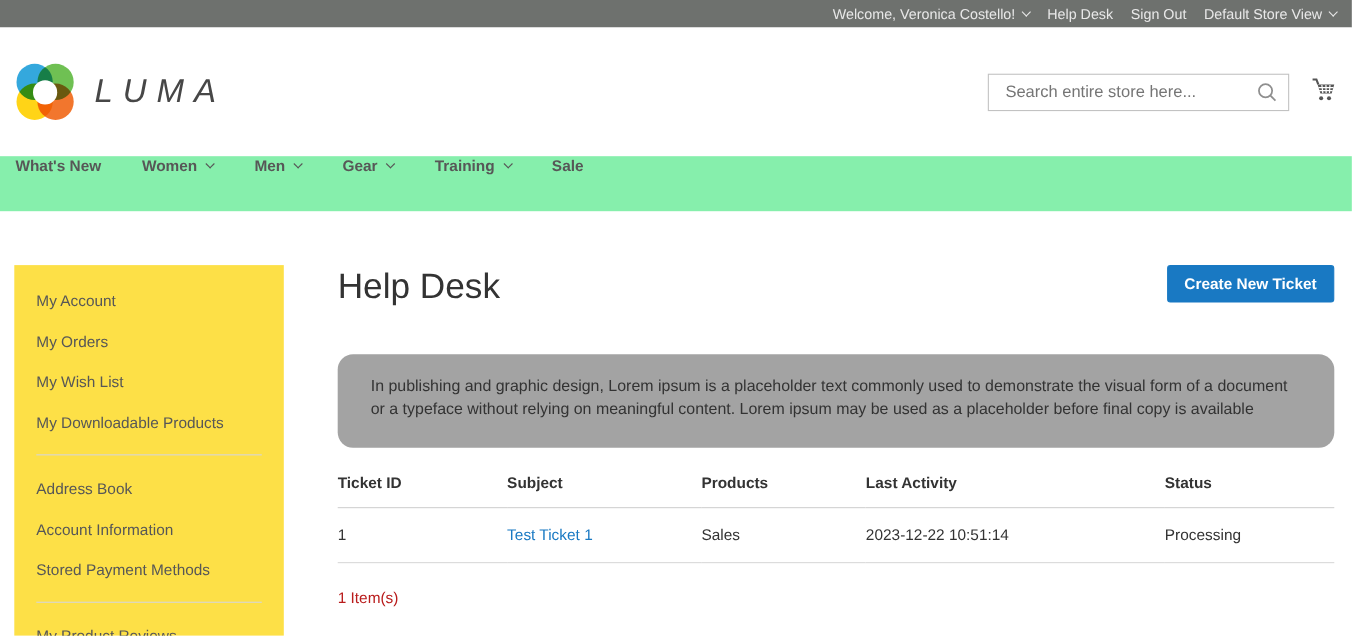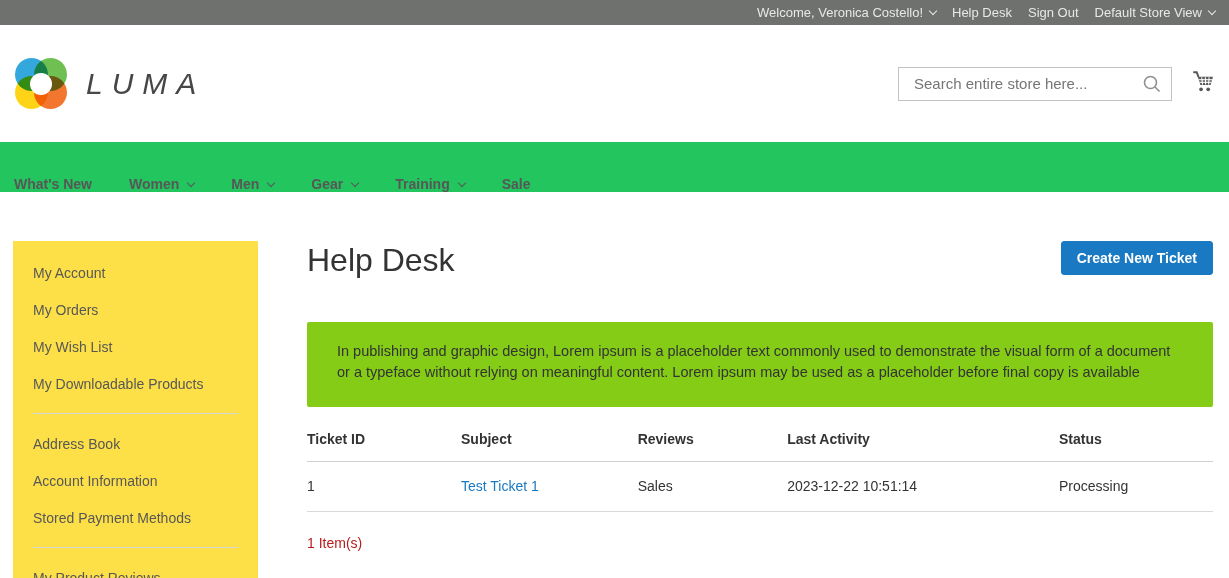--- a/index.html
+++ b/index.html
@@ -31,41 +31,41 @@
   .header-right { display:flex; align-items:center; gap:18px;margin-left:16px; }
   .searchbox { position:relative; }
   .searchbox input { width:274px; height:34px; border:1px solid #c2c2c2; background:#fff;
     padding:0 40px 0 15px; font-size:15px; color:#555;
     font-family:"Liberation Sans","DejaVu Sans",sans-serif; }
   .searchbox input::placeholder { color:#757575; opacity:1; }
   .search-icon { position:absolute; right:9px; top:6px; }
   .cart-btn { border:none; background:none; cursor:pointer; padding:0; display:flex; }
 
   
-  .mainnav { height:50px; background:#22c55e; display:flex; align-items:flex-end;
+  .mainnav { height:50px; background:#86efac; display:flex; align-items:flex-start;
     gap:37px; padding-left:14px; }
   .mainnav a { font-size:14px; font-weight:bold; color:#575757; text-decoration:none;
     display:inline-flex; align-items:center; }
   .mainnav .chev { border-width:1.5px; margin-left:9px; top:-1px; }
 
   
   .content { display:flex; height:386px; }
   .sidebar { margin-left:13px; margin-top:49px; width:245px; background:#fde047;
     padding:24px 20px 10px; flex:none; }
   .side-item { display:block; font-size:14px; color:#575757; text-decoration:none; margin-bottom:21px; }
   .side-divider { border:0; border-top:1px solid #d6d6d6; margin:0 0 22px; }
 
   .main { margin-left:49px; margin-top:49px; width:906px; flex:none; }
   .title-row { display:flex; justify-content:space-between; align-items:flex-start; }
   .page-title { font-size:32px; font-weight:300; color:#333; line-height:38px; }
   .create-btn { background:#1979c3; color:#fff; border:1px solid #1979c3; border-radius:3px;
     font-size:14px; font-weight:bold; padding:8px 15px; cursor:pointer;
     font-family:"Liberation Sans","DejaVu Sans",sans-serif; }
 
-  .notice { margin-top:43px; background:#84cc16; border-radius:2px;
+  .notice { margin-top:43px; background:#a3a3a3; border-radius:14px;
     padding:19px 30px 24px; font-size:14.5px; line-height:21px; color:#333; }
 
   table.tickets { margin-top:18px; width:100%; border-collapse:collapse; table-layout:fixed; }
   table.tickets col.c1{width:17%} table.tickets col.c2{width:19.5%}
   table.tickets col.c3{width:16.5%} table.tickets col.c4{width:30%} table.tickets col.c5{width:17%}
   table.tickets th { text-align:left; font-size:14px; font-weight:bold; color:#333;
     padding:6px 0 14px; border-bottom:1px solid #d1d1d1; }
   table.tickets td { font-size:14px; color:#333; padding:16px 0 17px;
     border-bottom:1px solid #d9d9d9; }
   a.ticket-link { color:#1979c3; text-decoration:none; }
@@ -184,21 +184,21 @@
           <col class="c1">
           <col class="c2">
           <col class="c3">
           <col class="c4">
           <col class="c5">
         </colgroup>
       <thead>
         <tr>
           <th>Ticket ID</th>
           <th>Subject</th>
-          <th>Reviews</th>
+          <th>Products</th>
           <th>Last Activity</th>
           <th>Status</th>
         </tr>
       </thead>
       <tbody>
         <tr>
           <td>1</td>
           <td><a href="#" class="ticket-link">Test Ticket 1</a></td>
           <td>Sales</td>
           <td>2023-12-22 10:51:14</td>

